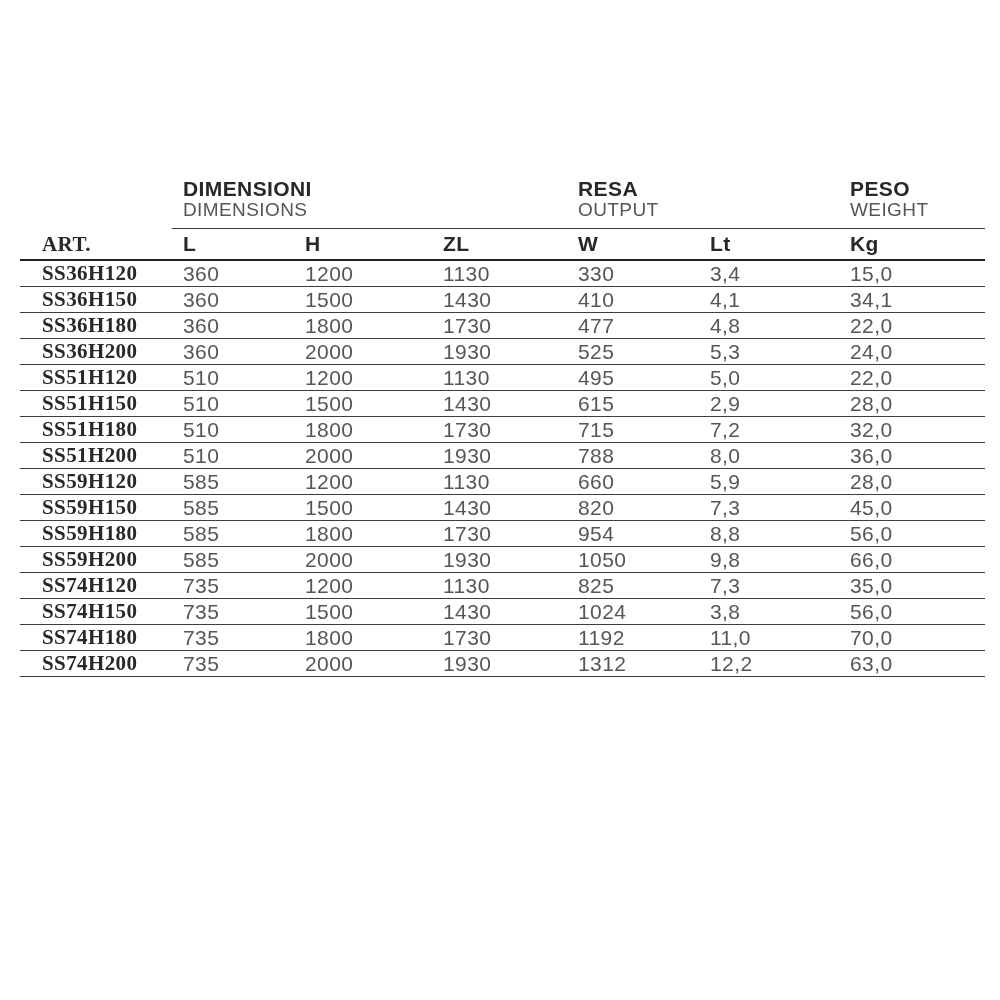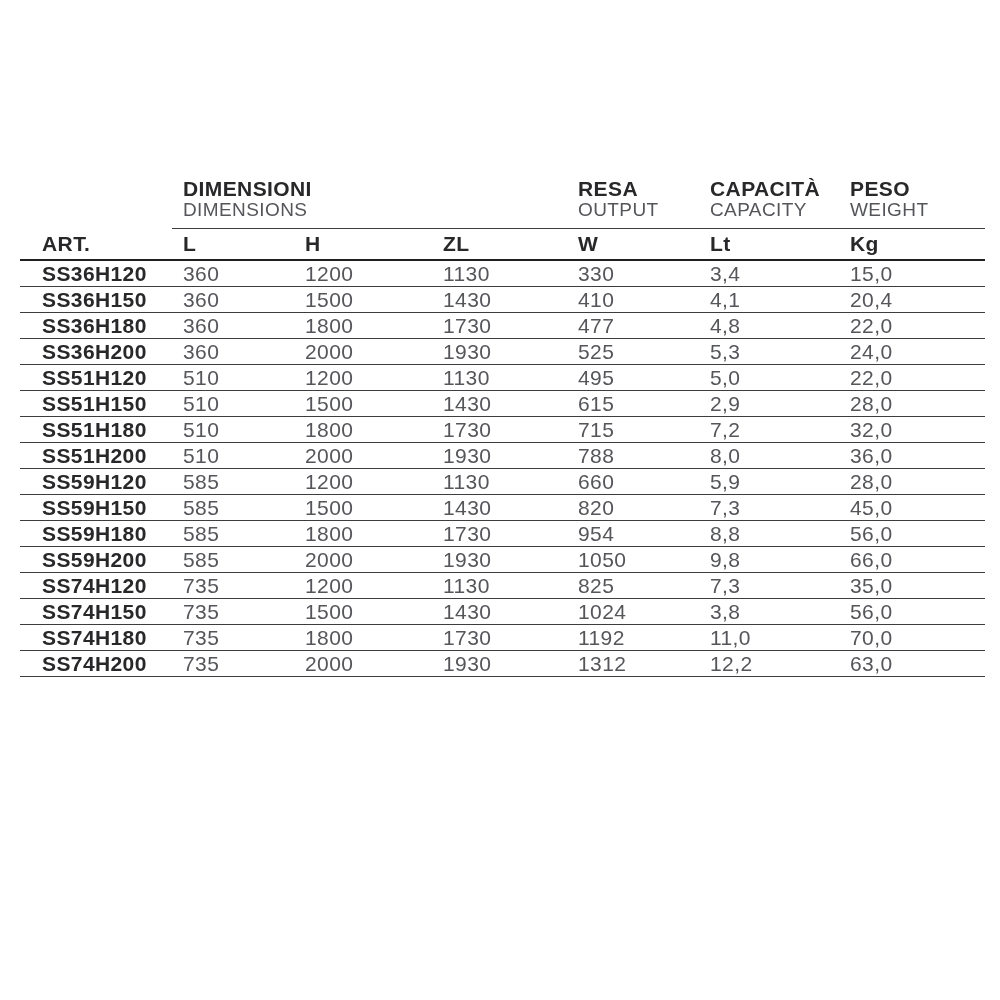--- a/index.html
+++ b/index.html
@@ -70,40 +70,36 @@
     border-bottom: 2.5px solid #202022;
   }
   .cell {
     font-size: 21px;
     font-weight: normal;
     color: #55565a;
     letter-spacing: 0.4px;
     white-space: nowrap;
   }
   .c-art { padding-left: 22px; }
-  .row .c-art { font-weight: bold; color: #28282a; }
+  .row .c-art { font-weight: bold; color: #28282a; font-family: Liberation Serif, serif; }
   .column-header-row .cell { font-weight: bold; color: #28282a; }
 </style>
 </head>
 <body>
 
 <div class="spec-table">
 
   <div class="group-header-row">
     <div class="group group-0">
       <div class="primary">DIMENSIONI</div>
       <div class="secondary">DIMENSIONS</div>
     </div>
     <div class="group group-1">
       <div class="primary">RESA</div>
       <div class="secondary">OUTPUT</div>
-    </div>
-    <div class="group group-2">
-      <div class="primary">CAPACITÀ</div>
-      <div class="secondary">CAPACITY</div>
     </div>
     <div class="group group-3">
       <div class="primary">PESO</div>
       <div class="secondary">WEIGHT</div>
     </div>
     <div class="group-underline"></div>
   </div>
 
   <div class="row column-header-row">
     <div class="cell c-art">ART.</div>
@@ -126,21 +122,21 @@
       <div class="cell c-kg">15,0</div>
     </div>
 
     <div class="row">
       <div class="cell c-art">SS36H150</div>
       <div class="cell c-l">360</div>
       <div class="cell c-h">1500</div>
       <div class="cell c-zl">1430</div>
       <div class="cell c-w">410</div>
       <div class="cell c-lt">4,1</div>
-      <div class="cell c-kg">20,4</div>
+      <div class="cell c-kg">34,1</div>
     </div>
 
     <div class="row">
       <div class="cell c-art">SS36H180</div>
       <div class="cell c-l">360</div>
       <div class="cell c-h">1800</div>
       <div class="cell c-zl">1730</div>
       <div class="cell c-w">477</div>
       <div class="cell c-lt">4,8</div>
       <div class="cell c-kg">22,0</div>

